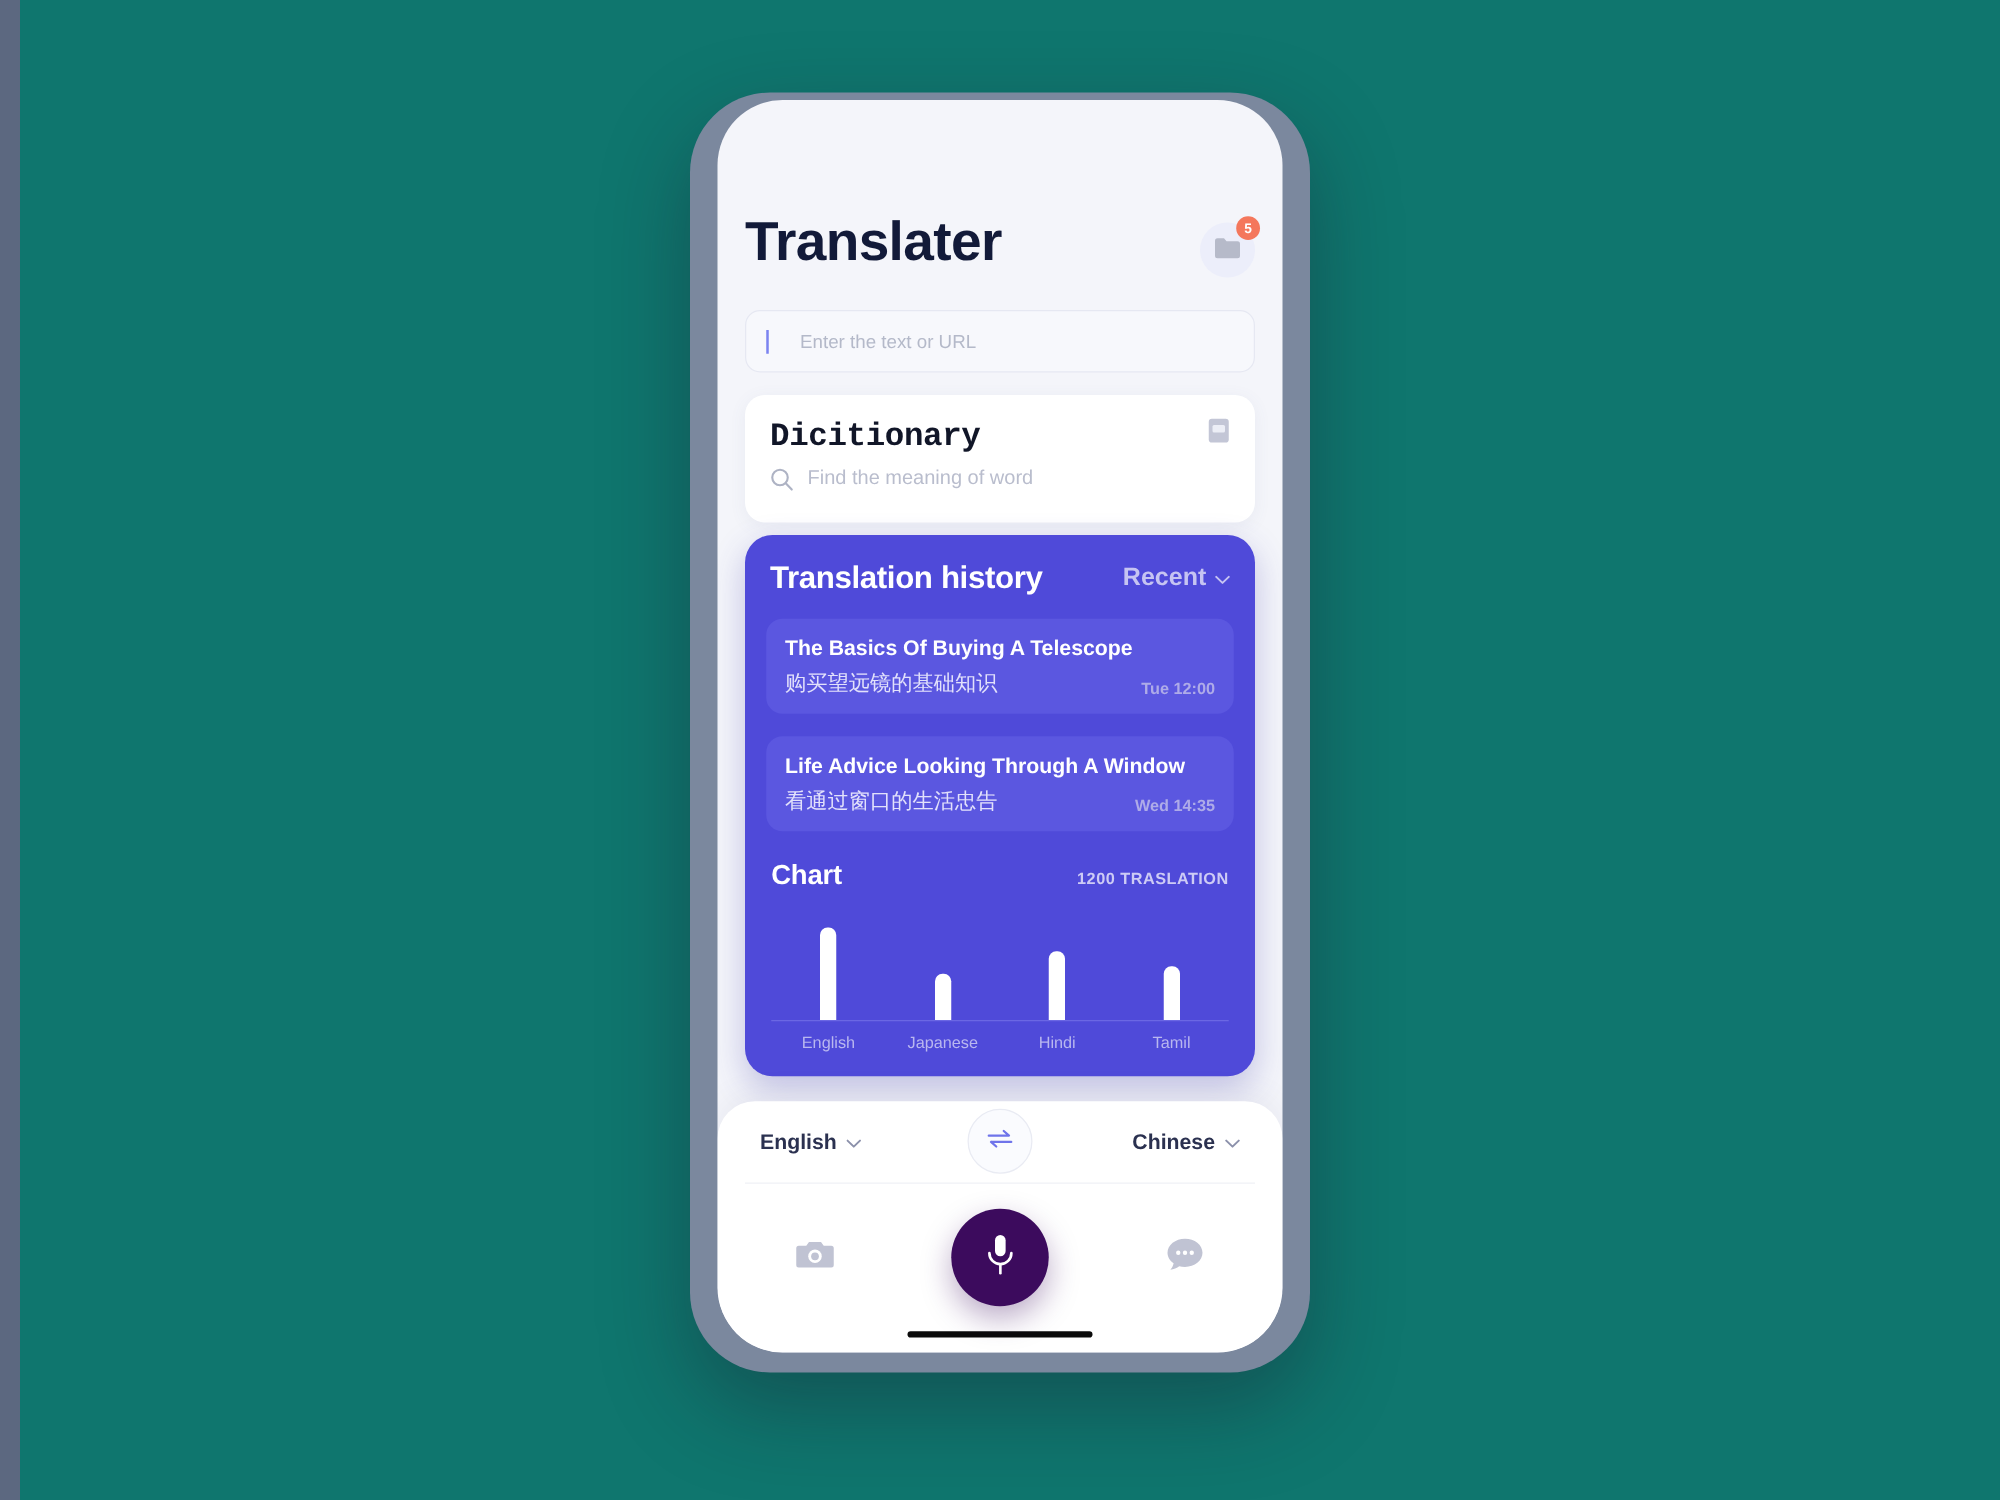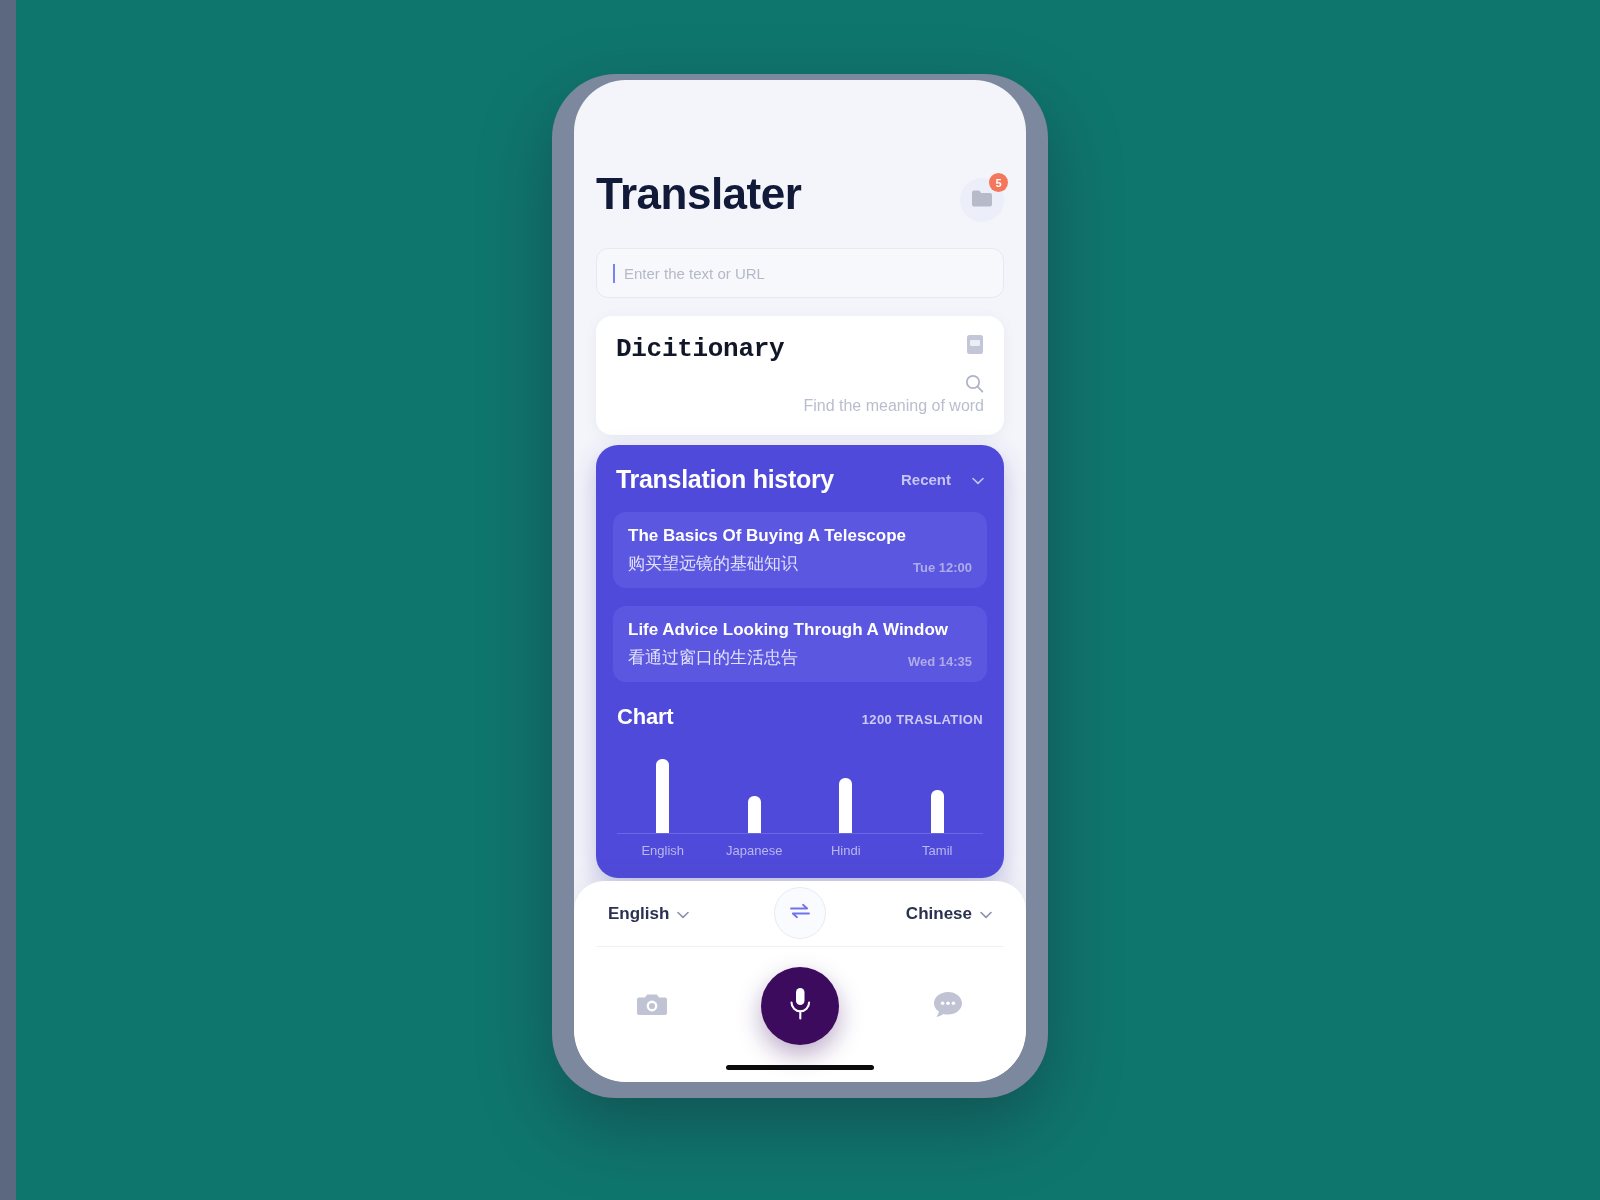--- a/index.html
+++ b/index.html
@@ -74,55 +74,56 @@
   
   .url-field {
     margin: 26px 22px 0 22px;
     height: 50px;
     background: #f7f8fc;
     border: 1px solid #e6e8f2;
     border-radius: 12px;
     display: flex;
     align-items: center;
     padding: 0 16px;
+    gap: 16px;
   }
   .caret {
     width: 2px; height: 19px;
     background: #7b83f0;
     margin-right: 9px;
   }
   .url-placeholder { font-size: 15px; color: #b4b9c9; }
 
   
   .dict-card {
     margin: 18px 22px 0 22px;
     background: #ffffff;
     border-radius: 16px;
     padding: 18px 20px 20px 20px;
     box-shadow: 0 3px 14px rgba(90,100,140,.07);
   }
   .dict-top { display: flex; justify-content: space-between; align-items: flex-start; font-family: Liberation Mono, monospace; }
   .dict-title { font-size: 26px; font-weight: bold; color: #111628; letter-spacing: -.3px; }
-  .dict-search { display: flex; align-items: flex-end; margin-top: 10px; flex-direction: column; }
+  .dict-search { display: flex; align-items: flex-start; margin-top: 10px; }
   .dict-search-ph { font-size: 16px; color: #b9bdcd; margin-left: 11px; }
 
   
   .history-card {
     margin: 10px 22px 0 22px;
     background: #4f4ad9;
     border-radius: 22px;
     padding: 20px 17px 20px 17px;
     box-shadow: 0 10px 26px rgba(62,58,170,.28);
   }
   .hist-head {
     display: flex; justify-content: space-between; align-items: center;
     padding: 0 3px 0 3px;
   }
   .hist-title { font-size: 25px; font-weight: bold; color: #fff; letter-spacing: -.3px; }
-  .hist-filter { display: flex; align-items: center; gap: 21px; font-size: 15px; color: #c6c4f2; font-weight: bold; }
+  .hist-filter { display: flex; align-items: center; gap: 7px; font-size: 20px; color: #c6c4f2; font-weight: bold; }
 
   .hist-item {
     margin-top: 18px;
     background: #5b57e0;
     border-radius: 13px;
     padding: 14px 15px 13px 15px;
   }
   .hist-item-en { font-size: 17px; font-weight: bold; color: #ffffff; }
   .hist-item-row {
     display: flex; justify-content: space-between; align-items: flex-end;

